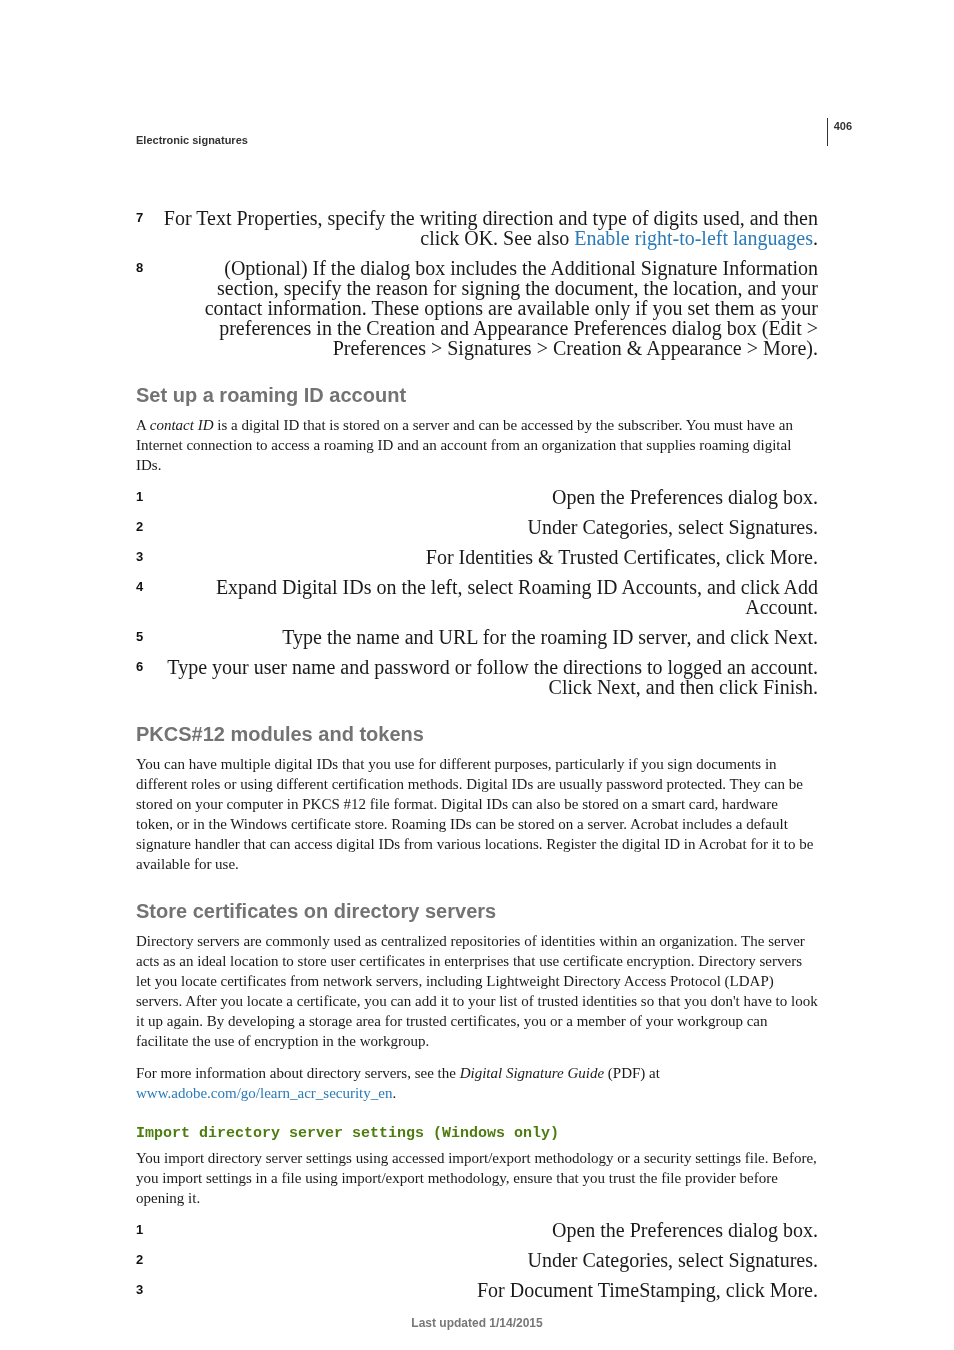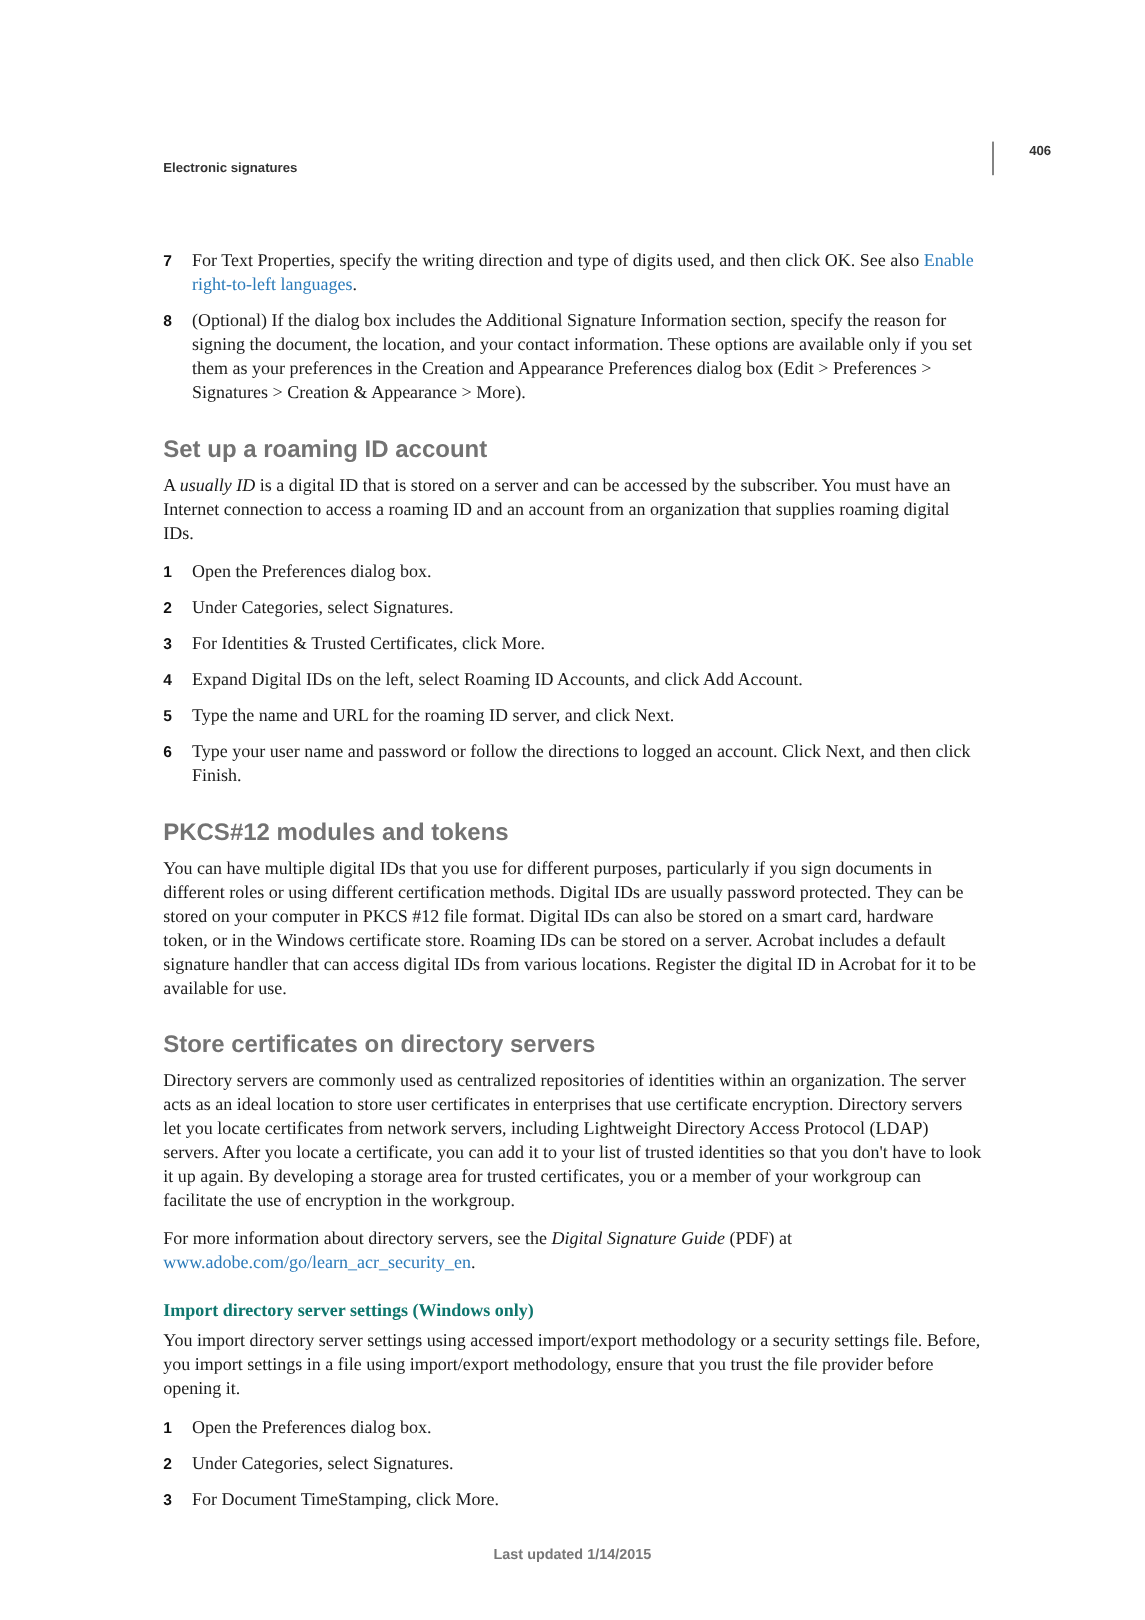--- a/index.html
+++ b/index.html
@@ -14,21 +14,21 @@
   .page {
     width: 954px;
     min-height: 1350px;
     position: relative;
     padding: 120px 136px 60px 136px;
     box-sizing: border-box;
   }
   .pagenum {
     position: absolute;
     top: 120px;
-    right: 78px;
+    right: 102px;
     font-family: "Myriad Pro", "Helvetica Neue", Arial, sans-serif;
     font-weight: 700;
     font-size: 11px;
     color: #333;
   }
   .pagenum-sep {
     position: absolute;
     top: 118px;
     right: 126px;
     width: 1px;
@@ -56,40 +56,41 @@
     font-family: "Myriad Pro", "Helvetica Neue", Arial, sans-serif;
     font-weight: 700;
     font-size: 13px;
     width: 24px;
     flex: 0 0 24px;
     line-height: 20px;
     color: #111;
   }
   ol.steps > li .body {
     flex: 1 1 auto;
-    font-size: 15px;
+    font-size: 20px;
     line-height: 20px;
     color: #1a1a1a;
+    text-align: right;
   }
   a.link {
     color: #2a7ab9;
     text-decoration: none;
   }
   h2.section {
     font-family: "Myriad Pro", "Helvetica Neue", Arial, sans-serif;
     font-weight: 700;
     font-size: 20px;
     color: #737373;
     margin: 26px 0 8px 0;
   }
   h3.subsection {
-    font-family: Liberation Serif, serif;
+    font-family: Liberation Mono, monospace;
     font-weight: 700;
     font-size: 15px;
-    color: #0f766e;
+    color: #4d7c0f;
     margin: 22px 0 6px 0;
   }
   p.body {
     font-size: 15px;
     line-height: 20px;
     margin: 0 0 12px 0;
     color: #1a1a1a;
   }
   .italic { font-style: italic; }
   .footer {
@@ -117,21 +118,21 @@
       <span class="num">7</span>
       <span class="body">For Text Properties, specify the writing direction and type of digits used, and then click OK. See also <a class="link">Enable right-to-left languages</a>.</span>
     </li>
     <li>
       <span class="num">8</span>
       <span class="body">(Optional) If the dialog box includes the Additional Signature Information section, specify the reason for signing the document, the location, and your contact information. These options are available only if you set them as your preferences in the Creation and Appearance Preferences dialog box (Edit &gt; Preferences &gt; Signatures &gt; Creation &amp; Appearance &gt; More).</span>
     </li>
   </ol>
 
   <h2 class="section">Set up a roaming ID account</h2>
-  <p class="body">A <span class="italic">usually ID</span> is a digital ID that is stored on a server and can be accessed by the subscriber. You must have an Internet connection to access a roaming ID and an account from an organization that supplies roaming digital IDs.</p>
+  <p class="body">A <span class="italic">contact ID</span> is a digital ID that is stored on a server and can be accessed by the subscriber. You must have an Internet connection to access a roaming ID and an account from an organization that supplies roaming digital IDs.</p>
   <ol class="steps">
     <li>
         <span class="num">1</span>
         <span class="body">Open the Preferences dialog box.</span>
       </li>
     <li>
         <span class="num">2</span>
         <span class="body">Under Categories, select Signatures.</span>
       </li>
     <li>

